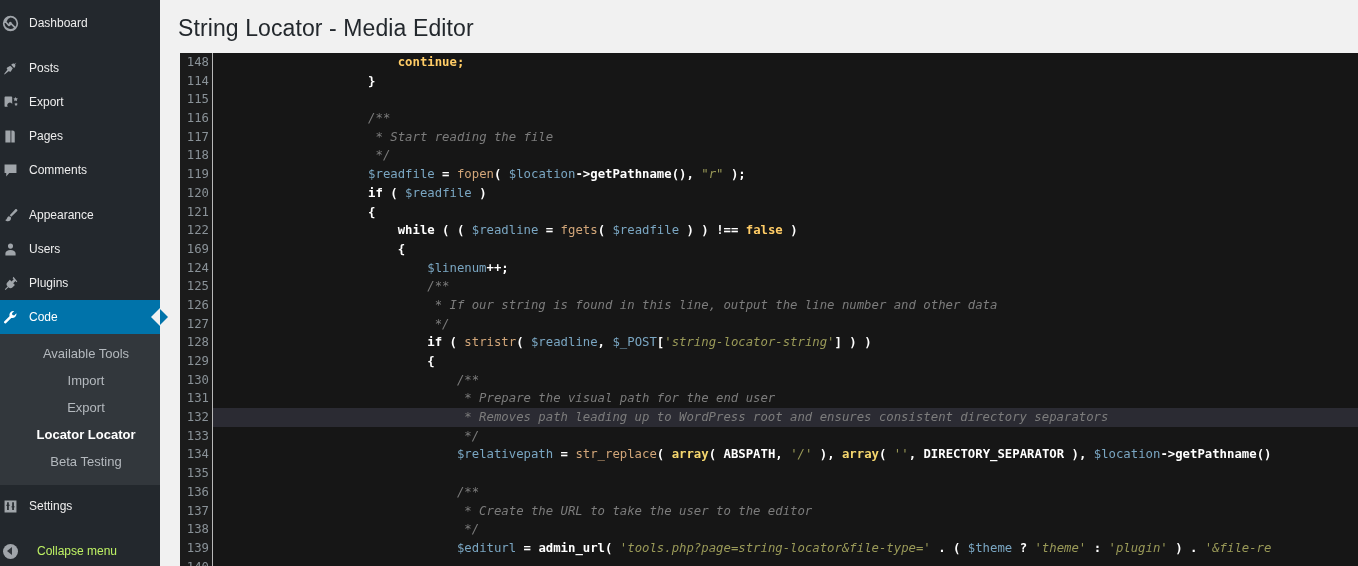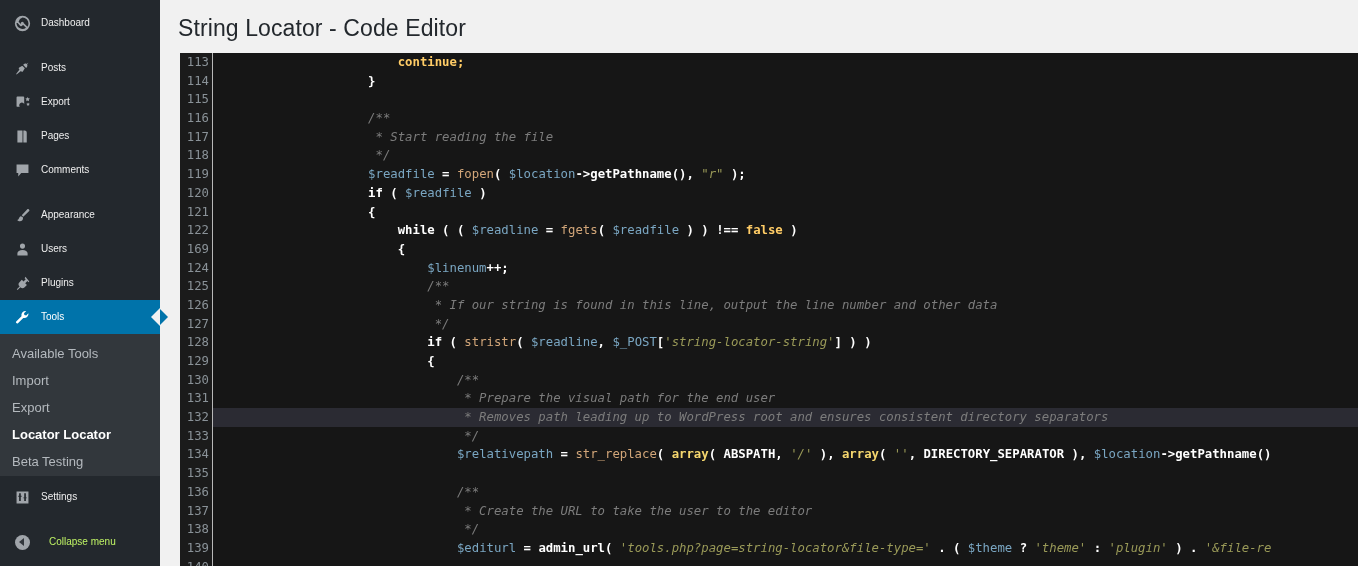--- a/index.html
+++ b/index.html
@@ -15,22 +15,21 @@
   #sidebar {
     width: 160px; min-width: 160px; height: 566px;
     background: #23282d;
     color: #eee;
     position: relative;
     z-index: 5;
   }
   .menu-item {
     display: flex; align-items: center;
     height: 34px;
-    padding-left: 12px;
-    font-size: 10px;
+    font-size: 12px;
     color: #eee;
     position: relative;
     line-height: 1;
   }
   .menu-item .ico {
     width: 20px; min-width: 20px; height: 20px;
     margin-right: 9px;
     display: flex; align-items: center; justify-content: center;
     color: #a0a5aa;
   }
@@ -59,21 +58,21 @@
   }
   .menu-item.current .notch::before {
     content: "";
     position: absolute; right: 0; top: 50%; margin-top: -9px;
     border-style: solid;
     border-width: 9px 9px 9px 0;
     border-color: transparent #f1f1f1 transparent transparent;
     z-index: 2;
   }
 
-  #submenu { background: #32373c; padding: 6px 0 1px 0; }
+  #submenu { background: #32373c; padding: 6px 0 10px 0; text-align: center; }
   .sub-item {
     display: block;
     padding: 5px 0 5px 12px;
     font-size: 13px;
     color: #b4b9be;
     line-height: 17px;
     white-space: nowrap;
   }
   .sub-item.active { color: #fff; font-weight: bold; }
 
@@ -232,21 +231,21 @@
       </span>
       <span class="lbl">Plugins</span>
     </div>
 
     <div class="menu-item current">
       <span class="ico">
         <svg width="17" height="17" viewBox="0 0 20 20" fill="currentColor">
             <path d="M14.4 2.3a5 5 0 00-5.6 6.1L2.6 14.6a1.5 1.5 0 002.1 2.1l6.2-6.2a5 5 0 006.1-5.6l-2.7 2.7-2.1-.4-.4-2.1 2.6-2.8z"></path>
           </svg>
       </span>
-      <span class="lbl">Tools</span>
+      <span class="lbl">Code</span>
       <span class="notch"></span>
     </div>
 
     <div id="submenu">
       <a class="sub-item">Available Tools</a>
       <a class="sub-item">Import</a>
       <a class="sub-item">Export</a>
       <a class="sub-item active">Locator Locator</a>
       <a class="sub-item">Beta Testing</a>
     </div>
@@ -268,25 +267,25 @@
             <i></i>
           </span>
       </span>
       <span class="lbl" style="color:#bef264;margin-left:8px;">Collapse menu</span>
     </div>
 
   </nav>
 
   <div id="main">
 
-    <h1 id="page-title">String Locator - Code Editor</h1>
+    <h1 id="page-title">String Locator - Media Editor</h1>
 
     <div id="editor">
       <div id="gutter">
-          <div class="ln">113</div>
+          <div class="ln">148</div>
           <div class="ln">114</div>
           <div class="ln">115</div>
           <div class="ln">116</div>
           <div class="ln">117</div>
           <div class="ln">118</div>
           <div class="ln">119</div>
           <div class="ln">120</div>
           <div class="ln">121</div>
           <div class="ln">122</div>
           <div class="ln">169</div>

